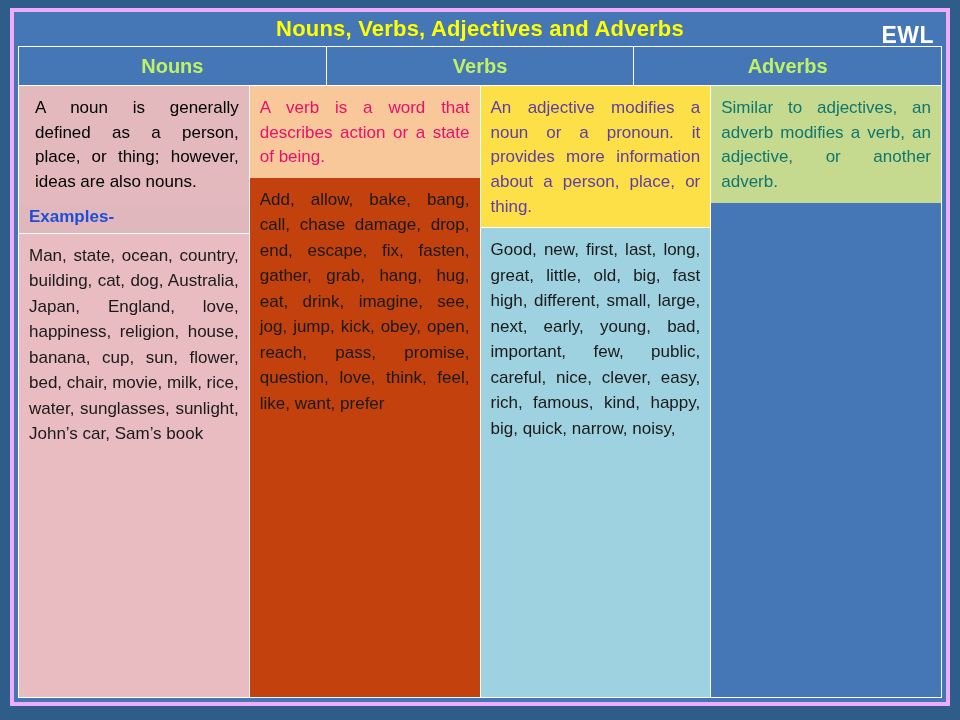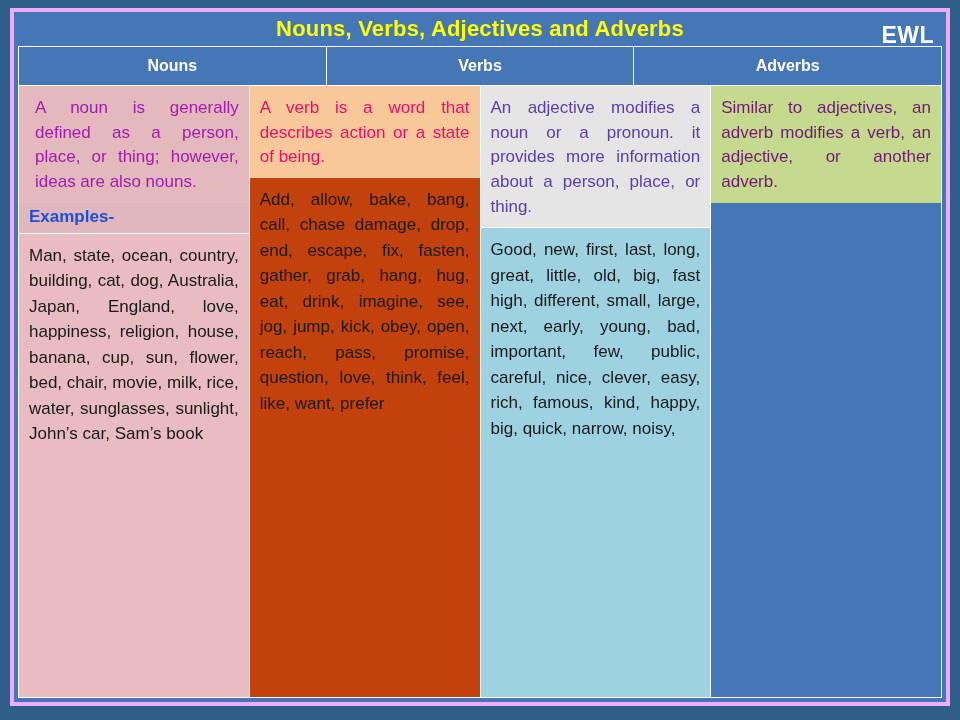--- a/index.html
+++ b/index.html
@@ -63,22 +63,22 @@
     flex: 0 0 40px;
     background: #4576b6;
     padding: 0 4px;
     box-sizing: border-box;
   }
   .header-cell {
     flex: 1 1 0;
     background: #4576b6;
     border: 1px solid #ffffff;
     box-sizing: border-box;
-    color: #ffffff;
-    font-size: 16px;
+    color: #bef264;
+    font-size: 20px;
     font-weight: bold;
     display: flex;
     align-items: center;
     justify-content: center;
     margin: 0;
   }
   .header-cell + .header-cell { border-left: none; }
 
   
   .body-row {
@@ -121,35 +121,35 @@
     line-height: 1.5;
     text-align: justify;
     text-justify: inter-word;
     color: #1a1a1a;
     flex: 1 1 auto;
     border-top: 1px solid #ffffff;
     overflow: hidden;
   }
 
   
-  .col-nouns .def-cell { background: #e3b9bd; color: #a21caf; padding-left: 16px; }
+  .col-nouns .def-cell { background: #e3b9bd; color: #000000; padding-left: 16px; }
   .col-nouns .examples-label { background: #dfb7bd; }
   .col-nouns .ex-cell { background: #e8bcc0; }
 
   
   .col-verbs { display: flex; }
   .col-verbs .def-cell { background: #f9c89a; color: #e8106a; }
   .col-verbs .ex-cell { background: #c2410c; border-top: none; }
 
   
-  .col-adjectives .def-cell { background: #e5e5e5; color: #5b3ea8; }
+  .col-adjectives .def-cell { background: #fde047; color: #5b3ea8; }
   .col-adjectives .ex-cell { background: #9ed2e0; }
 
   
-  .col-adverbs .def-cell { background: #c5da8e; color: #701a75; }
+  .col-adverbs .def-cell { background: #c5da8e; color: #0f766e; }
   .col-adverbs .ex-cell { background: #cfe09a; }
 </style>
 </head>
 <body>
 
 <div class="page">
   <div class="frame">
 
     <div class="titlebar">
       <div class="title-text">Nouns, Verbs, Adjectives and Adverbs</div>

